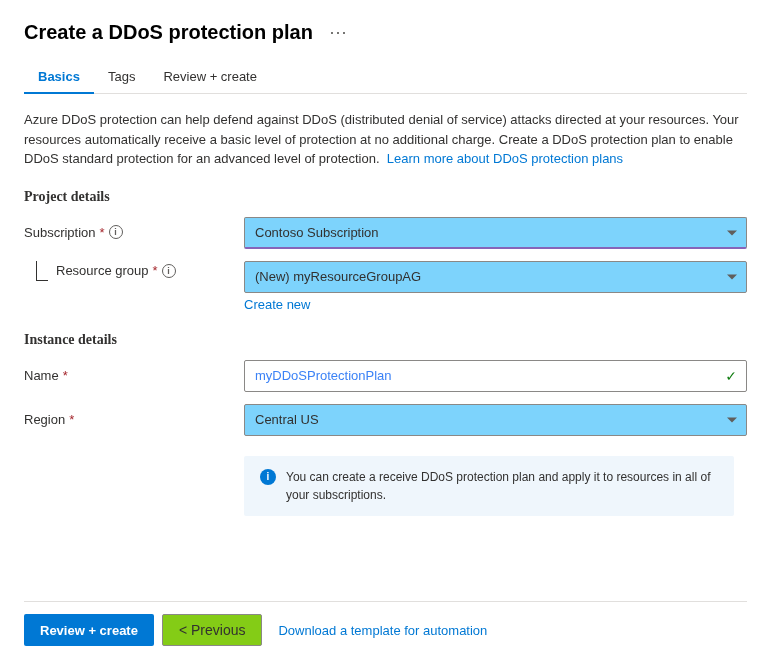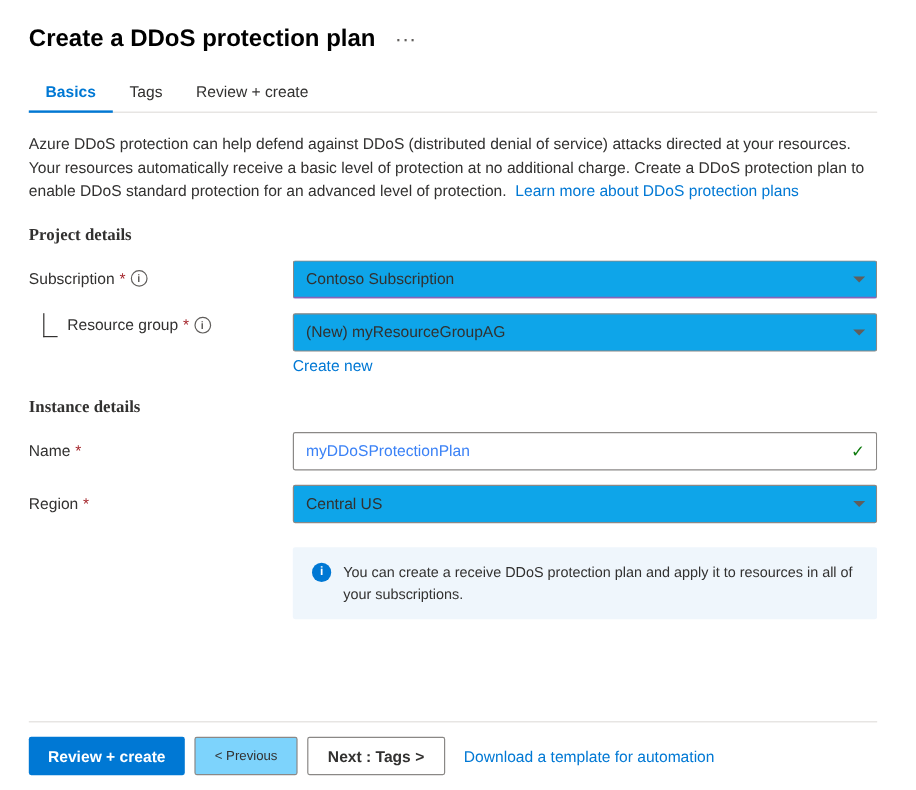--- a/index.html
+++ b/index.html
@@ -6,21 +6,21 @@
     body {
       font-family: 'Segoe UI', -apple-system, BlinkMacSystemFont, sans-serif;
       font-size: 13px;
       color: #323130;
       background: #fff;
       width: 763px;
       min-height: 658px;
     }
 
     .page-container {
-      padding: 20px 32px 0 24px;
+      padding: 20px 16px 0 24px;
       display: flex;
       flex-direction: column;
       height: 658px;
     }
 
     .page-header {
       display: flex;
       align-items: center;
       gap: 10px;
       margin-bottom: 16px;
@@ -135,21 +135,21 @@
       position: relative;
     }
 
     .select-field {
       width: 100%;
       padding: 5px 32px 5px 10px;
       border: 1px solid #8a8886;
       border-radius: 2px;
       font-size: 13px;
       color: #323130;
-      background: #0ea5e9;
+      background: #7dd3fc;
       appearance: none;
       cursor: pointer;
       height: 32px;
     }
 
     .select-wrapper {
       position: relative;
       width: 100%;
     }
 
@@ -281,25 +281,25 @@
       border: none;
       padding: 6px 16px;
       font-size: 13px;
       font-weight: 600;
       border-radius: 2px;
       cursor: pointer;
       height: 32px;
     }
 
     .btn-secondary {
-      background: #7dd3fc;
+      background: #84cc16;
       color: #323130;
       border: 1px solid #8a8886;
       padding: 5px 16px;
-      font-size: 11px;
+      font-size: 14px;
       border-radius: 2px;
       cursor: pointer;
       height: 32px;
     }
 
     .btn-next {
       background: #fff;
       color: #323130;
       border: 1px solid #8a8886;
       padding: 5px 16px;
@@ -421,16 +421,15 @@
 
     <div class="info-box">
       <div class="info-box-icon">i</div>
       <span class="info-box-text">You can create a receive DDoS protection plan and apply it to resources in all of your subscriptions.</span>
     </div>
   </div>
 
   <div class="footer">
     <button class="btn-primary">Review + create</button>
     <button class="btn-secondary">&lt; Previous</button>
-    <button class="btn-next">Next : Tags &gt;</button>
     <a href="#" class="footer-link">Download a template for automation</a>
   </div>
 </div>
 
 </body></html>

